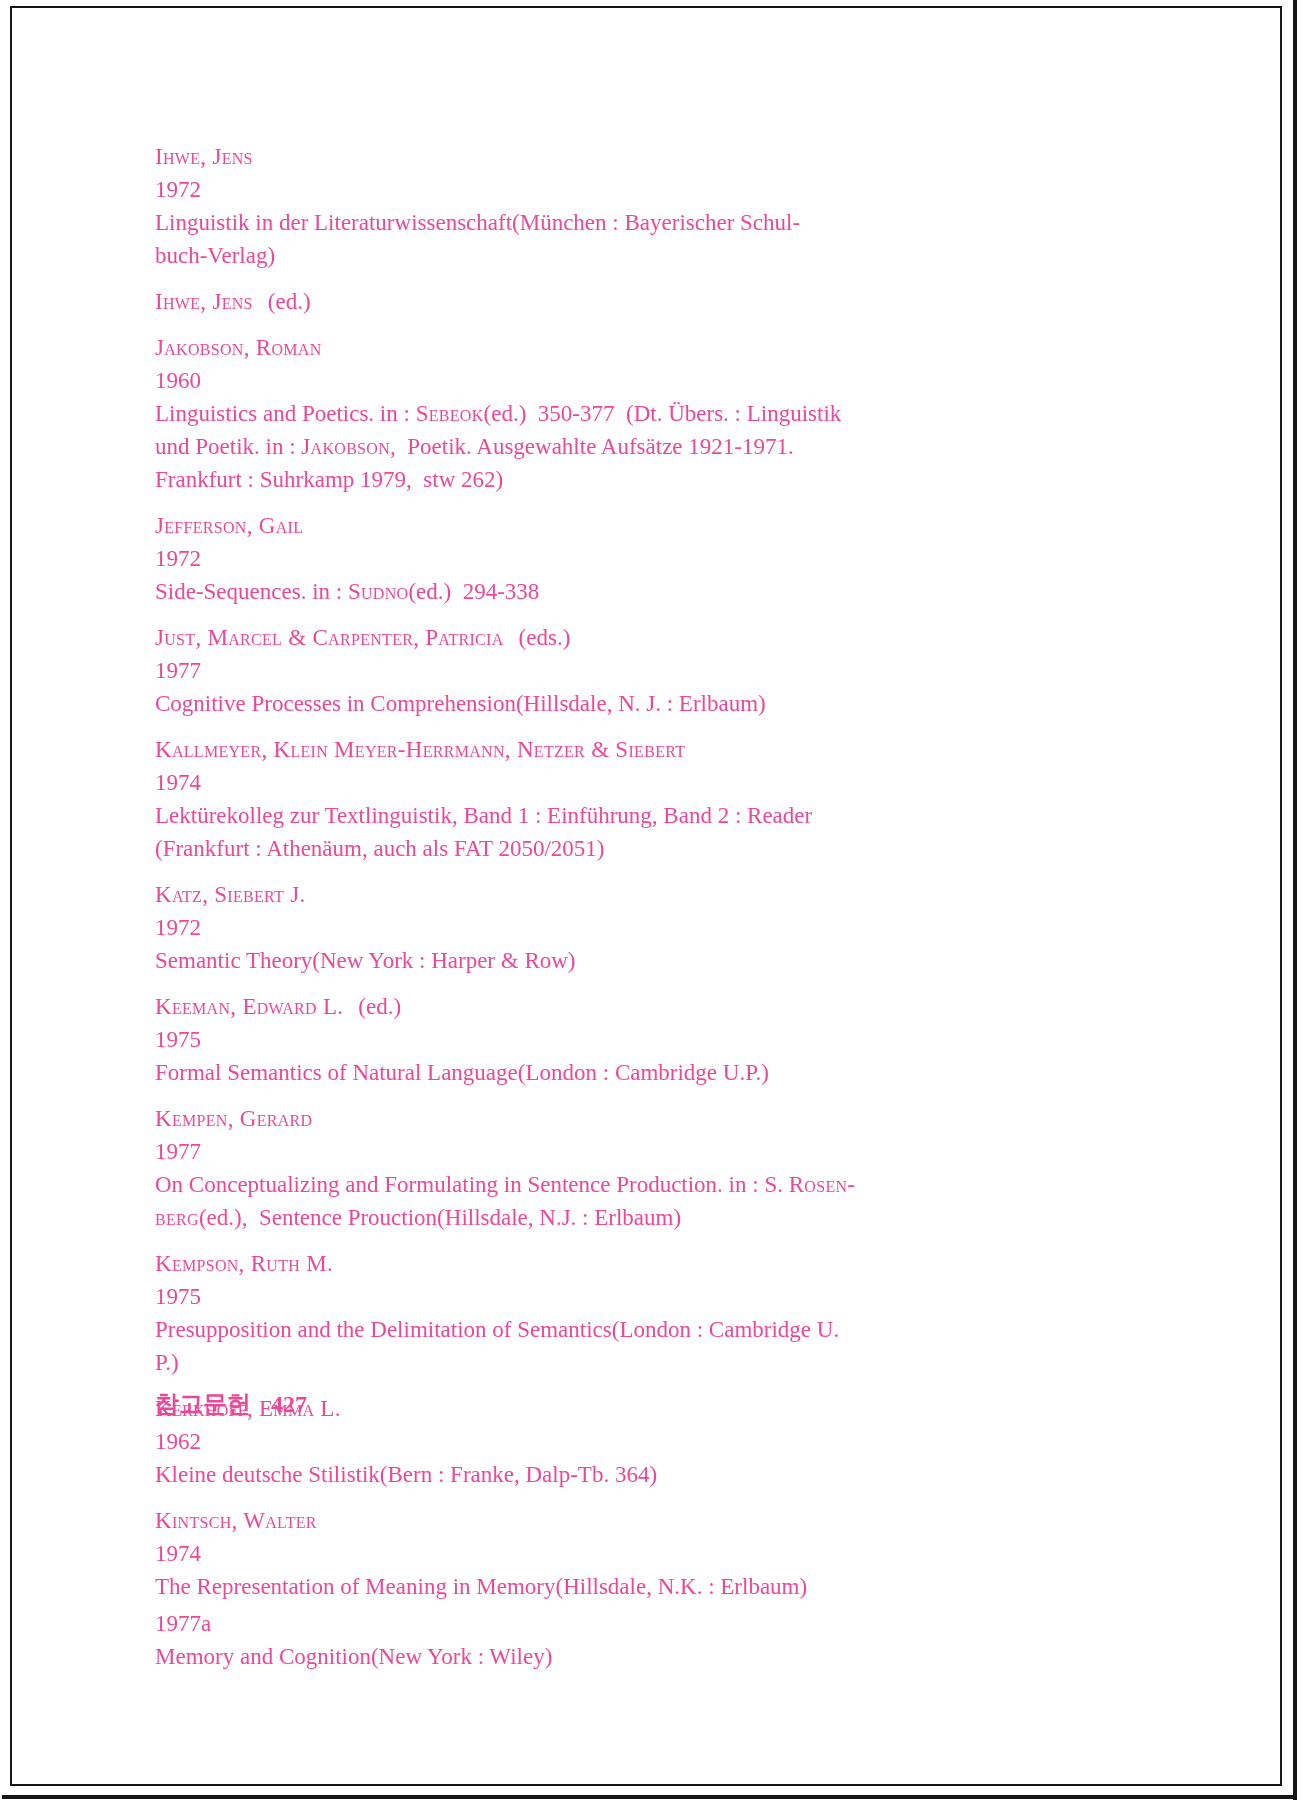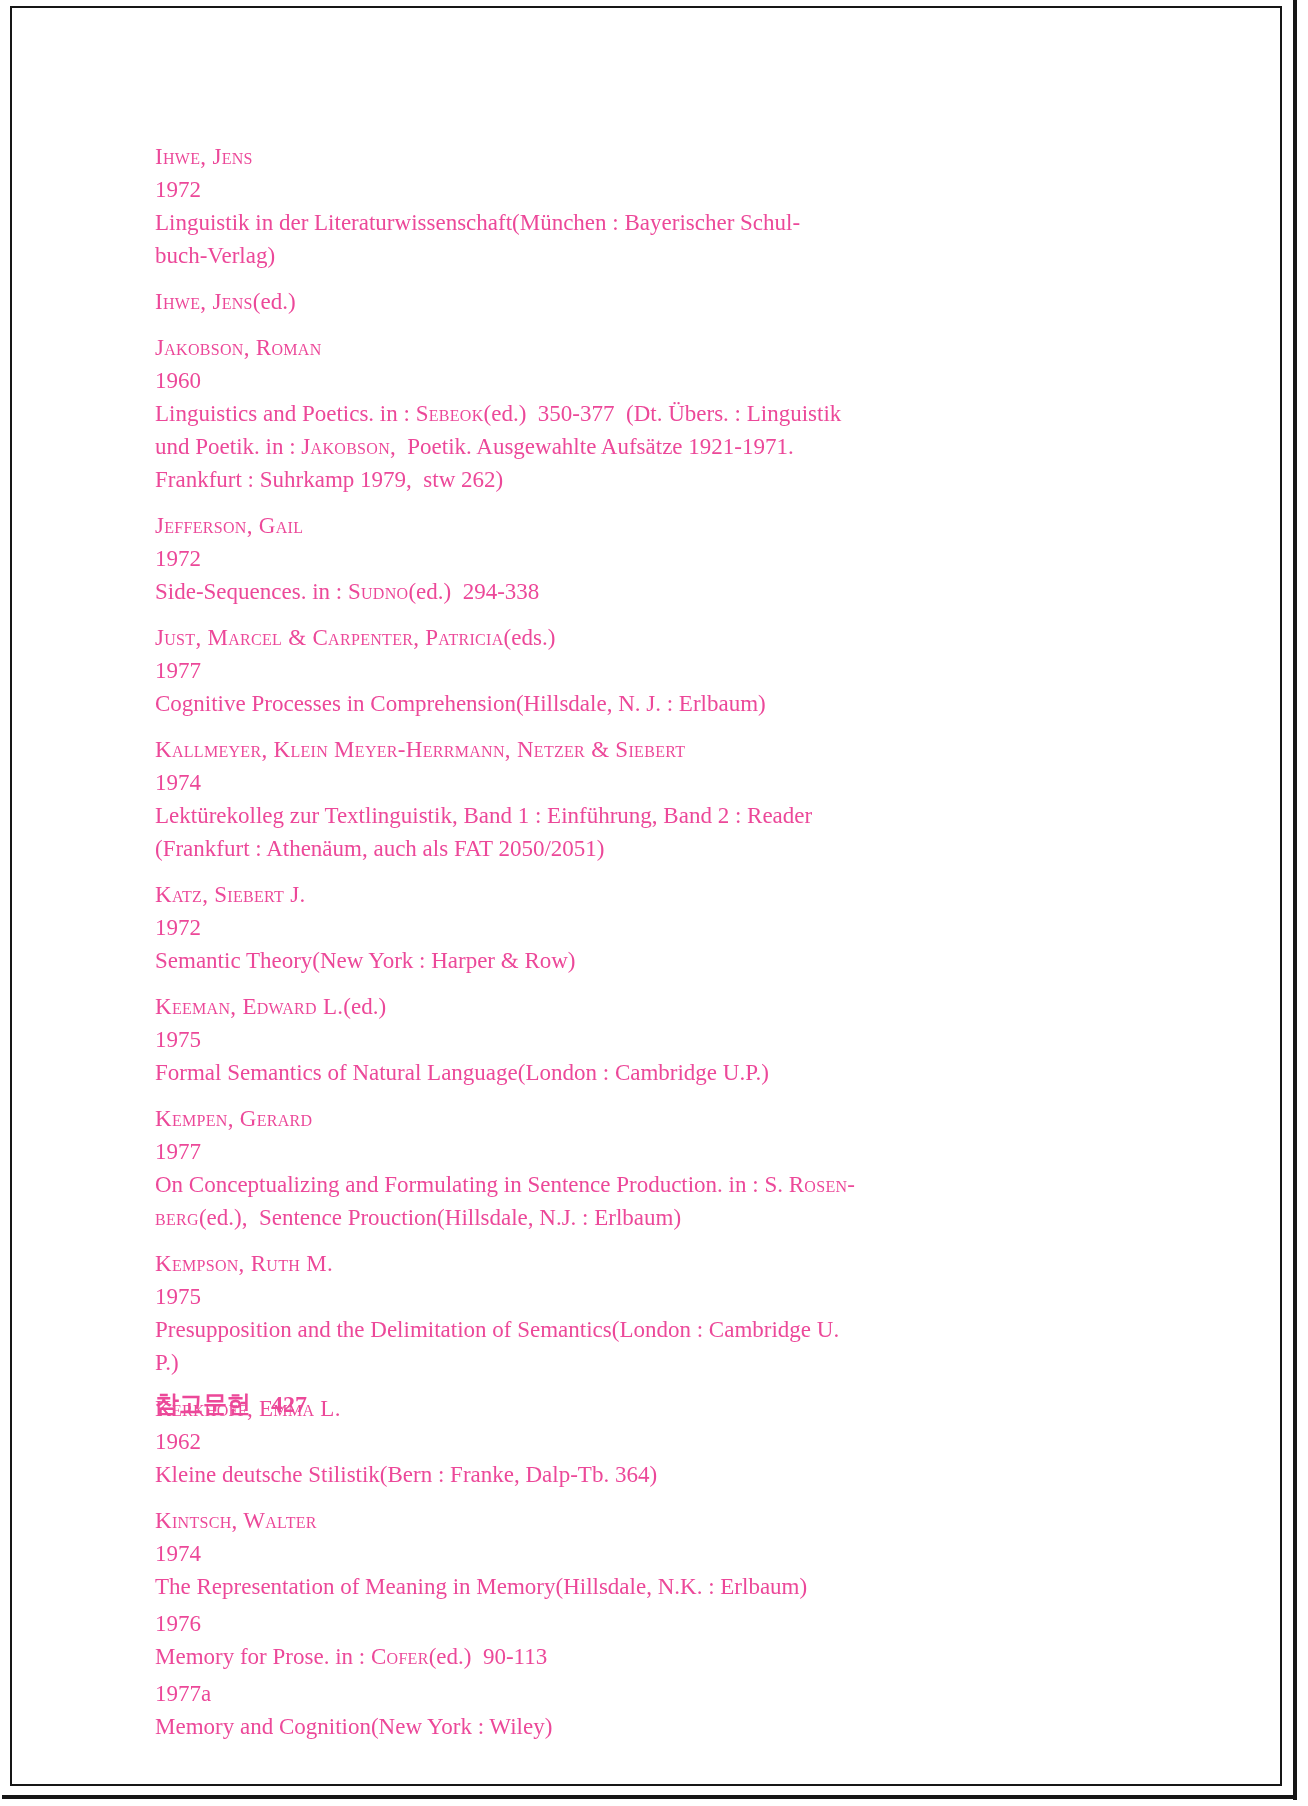--- a/index.html
+++ b/index.html
@@ -52,21 +52,21 @@
   }
   .bib-entry { margin-top: 13px; }
   .bib-entry:first-child { margin-top: 0; }
   .author-line {
     white-space: pre-wrap;
   }
   .author-name {
     font-variant: small-caps;
     letter-spacing: 0.3px;
   }
-  .author-suffix { margin-left: 0; }
+  .author-suffix { margin-left: 15px; }
   .bib-item {
     display: flex;
     align-items: flex-start;
     flex-direction: column;
   }
   .bib-item + .bib-item { margin-top: 4px; }
   .year {
     flex: 0 0 auto;
     min-width: 64px;
     white-space: pre;
@@ -199,26 +199,20 @@
         </div>
         <div class="bib-entry">
           <div class="author-line"><span class="author-name">Kintsch, Walter</span></div>
           <div class="bib-item">
             <span class="year">1974</span>
             <div class="item-body">
               <div class="item-line"><span class="reg">The Representation of Meaning in Memory(Hillsdale, N.K. : Erlbaum)</span></div>
             </div>
           </div>
           <div class="bib-item">
-            <span class="year">1976</span>
-            <div class="item-body">
-              <div class="item-line"><span class="reg">Memory for Prose. in : </span><span class="sc">Cofer</span><span class="reg">(ed.)  90-113</span></div>
-            </div>
-          </div>
-          <div class="bib-item">
             <span class="year">1977a</span>
             <div class="item-body">
               <div class="item-line"><span class="reg">Memory and Cognition(New York : Wiley)</span></div>
             </div>
           </div>
         </div>
       </div>
   </main>
 
   <footer class="page-footer">

